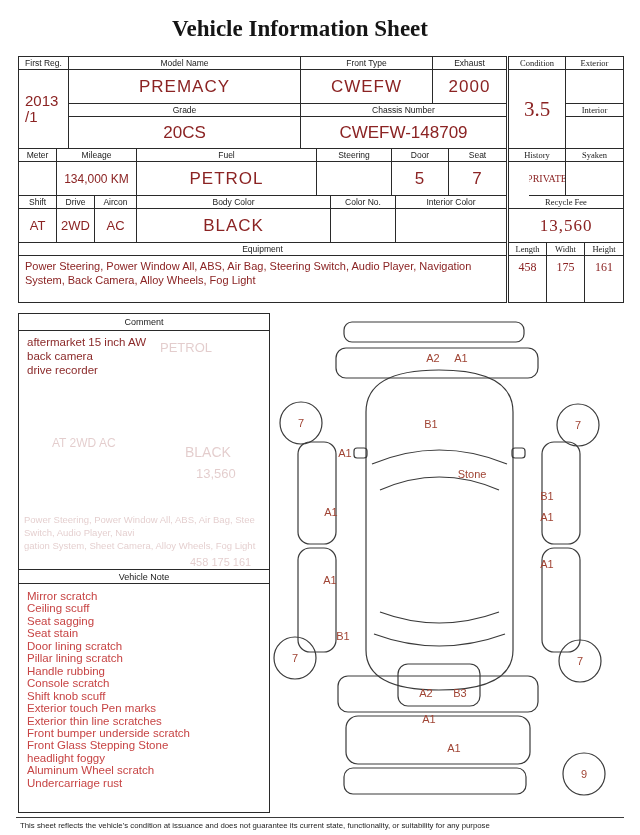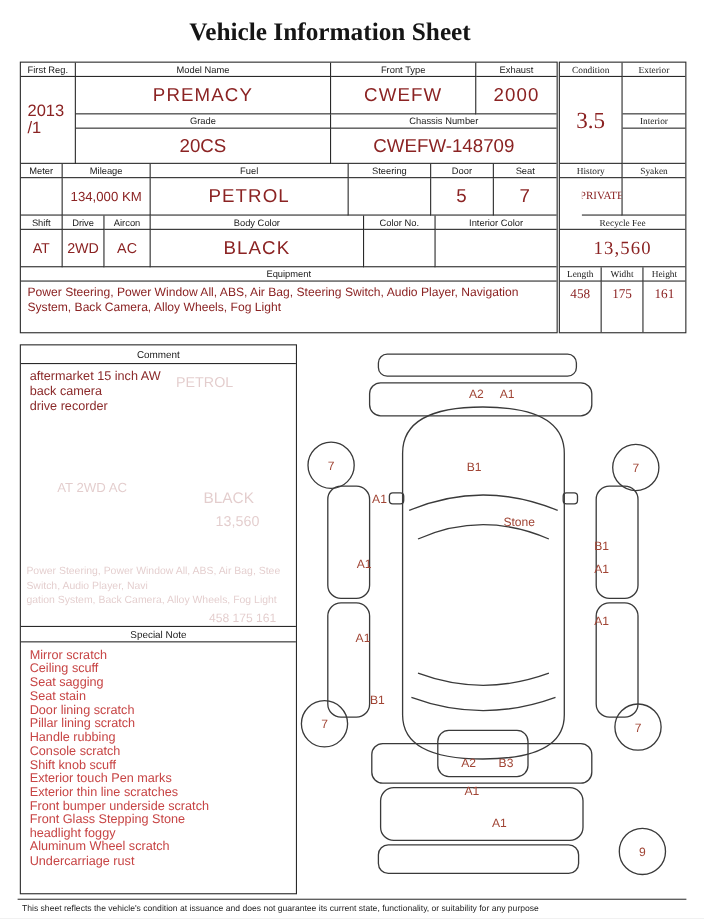--- a/index.html
+++ b/index.html
@@ -138,21 +138,21 @@
     </div>
   </div>
 
   <div class="commentbox">
     <div class="boxhdr">Comment</div>
     <div class="comment-text">
       <div>aftermarket 15 inch AW</div>
       <div>back camera</div>
       <div>drive recorder</div>
     </div>
-    <div class="specialhdr">Special Note</div>
+    <div class="specialhdr">Vehicle Note</div>
     <div class="notelist">
       <div class="noteitem">Mirror scratch</div>
       <div class="noteitem">Ceiling scuff</div>
       <div class="noteitem">Seat sagging</div>
       <div class="noteitem">Seat stain</div>
       <div class="noteitem">Door lining scratch</div>
       <div class="noteitem">Pillar lining scratch</div>
       <div class="noteitem">Handle rubbing</div>
       <div class="noteitem">Console scratch</div>
       <div class="noteitem">Shift knob scuff</div>
@@ -165,21 +165,21 @@
       <div class="noteitem">Undercarriage rust</div>
     </div>
   </div>
 
   <span class="ghost" style="left:160px;top:340px;font-size:13px;">PETROL</span>
   <span class="ghost" style="left:24px;top:436px;font-size:12px;margin-left:28px;">AT  2WD  AC</span>
   <span class="ghost" style="left:185px;top:444px;font-size:14px;">BLACK</span>
   <span class="ghost" style="left:196px;top:466px;font-size:13px;">13,560</span>
   <span class="ghost" style="left:24px;top:514px;font-size:9.5px;">Power Steering, Power Window  All, ABS, Air Bag, Stee</span>
   <span class="ghost" style="left:24px;top:527px;font-size:9.5px;">Switch, Audio Player, Navi</span>
-  <span class="ghost" style="left:24px;top:540px;font-size:9.5px;">gation System, Back Camera, Alloy Wheels, Fog Light</span>
+  <span class="ghost" style="left:24px;top:540px;font-size:9.5px;">gation System, Sheet Camera, Alloy Wheels, Fog Light</span>
   <span class="ghost" style="left:190px;top:556px;font-size:11px;">458  175  161</span>
 
   <div class="diagram">
     <svg viewBox="0 0 372 500" xmlns="http://www.w3.org/2000/svg">
 
       <rect class="shape" x="76" y="10" width="180" height="20" rx="8"></rect>
       <rect class="shape" x="68" y="36" width="202" height="30" rx="10"></rect>
 
       <path class="shape" d="M98,100 Q98,58 171,58 Q245,58 245,100 L245,338 Q245,378 171,378 Q98,378 98,338 Z"></path>
       <path class="shape" d="M104,152 Q171,124 239,152"></path>

